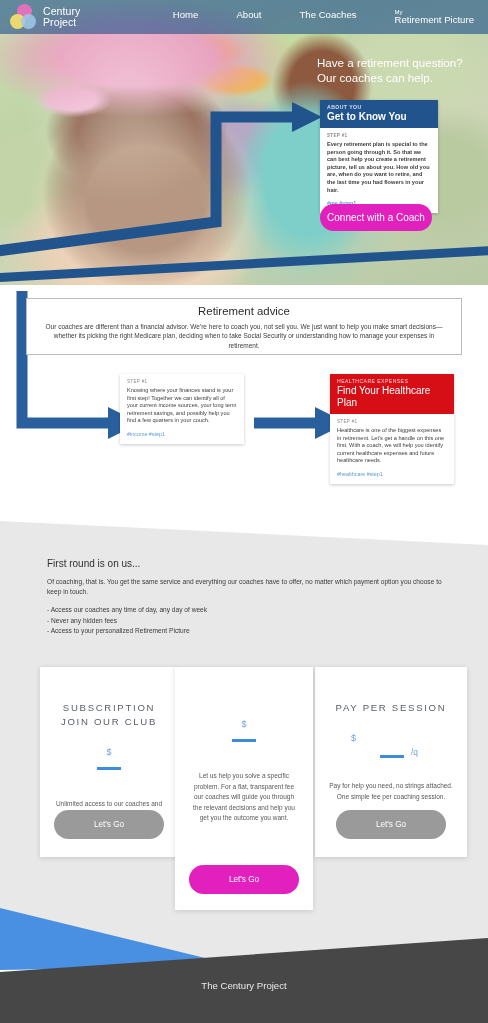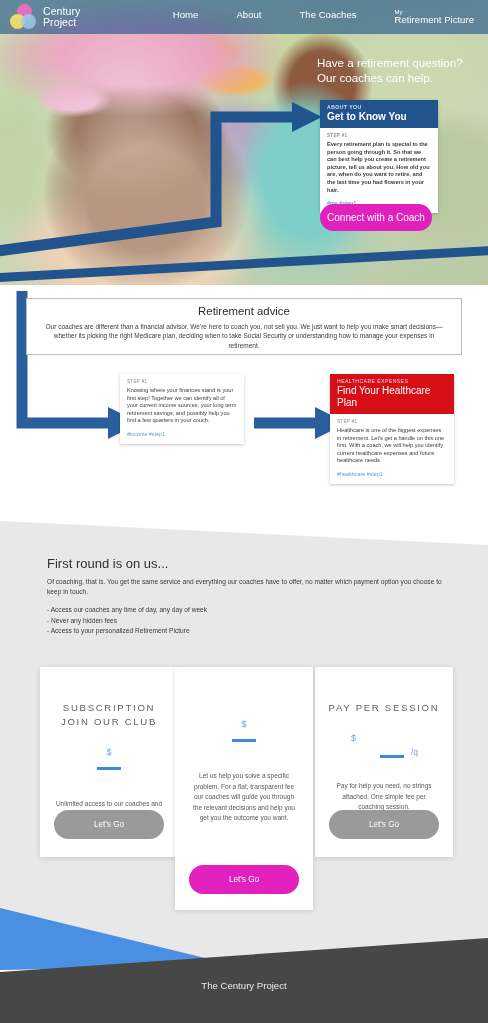--- a/index.html
+++ b/index.html
@@ -237,21 +237,21 @@
     clip-path: polygon(0 21px, 488px 45px, 488px 460px, 0 460px);
   }
   .pricing-head {
     position: absolute;
     left: 47px; top: 556px;
     width: 396px;
     z-index: 3;
   }
   .ph-title {
     color: #303030;
-    font-size: 13px;
+    font-size: 10px;
     line-height: 16px;
     margin-bottom: 5px;
   }
   .ph-sub {
     color: #3b3b3b;
     font-size: 6.6px;
     line-height: 9.6px;
   }
   .ph-list {
     margin-top: 9px;
@@ -264,21 +264,21 @@
   .plan {
     position: absolute;
     background: #ffffff;
     box-shadow: 0 1px 5px rgba(0,0,0,.14);
     z-index: 4;
     text-align: center;
     padding: 34px 10px 0;
   }
   #plan-0 { left: 40px;  top: 667px; width: 138px; height: 190px; }
   #plan-1 { left: 175px; top: 667px; width: 138px; height: 243px; z-index: 5; }
-  #plan-2 { left: 315px; top: 667px; width: 138px; height: 190px; }
+  #plan-2 { left: 315px; top: 667px; width: 152px; height: 190px; }
 
   .plan-name {
     color: #5a5f66;
     font-size: 9.6px;
     line-height: 14px;
     letter-spacing: 1.7px;
     text-transform: uppercase;
   }
   .plan-price {
     height: 46px;

